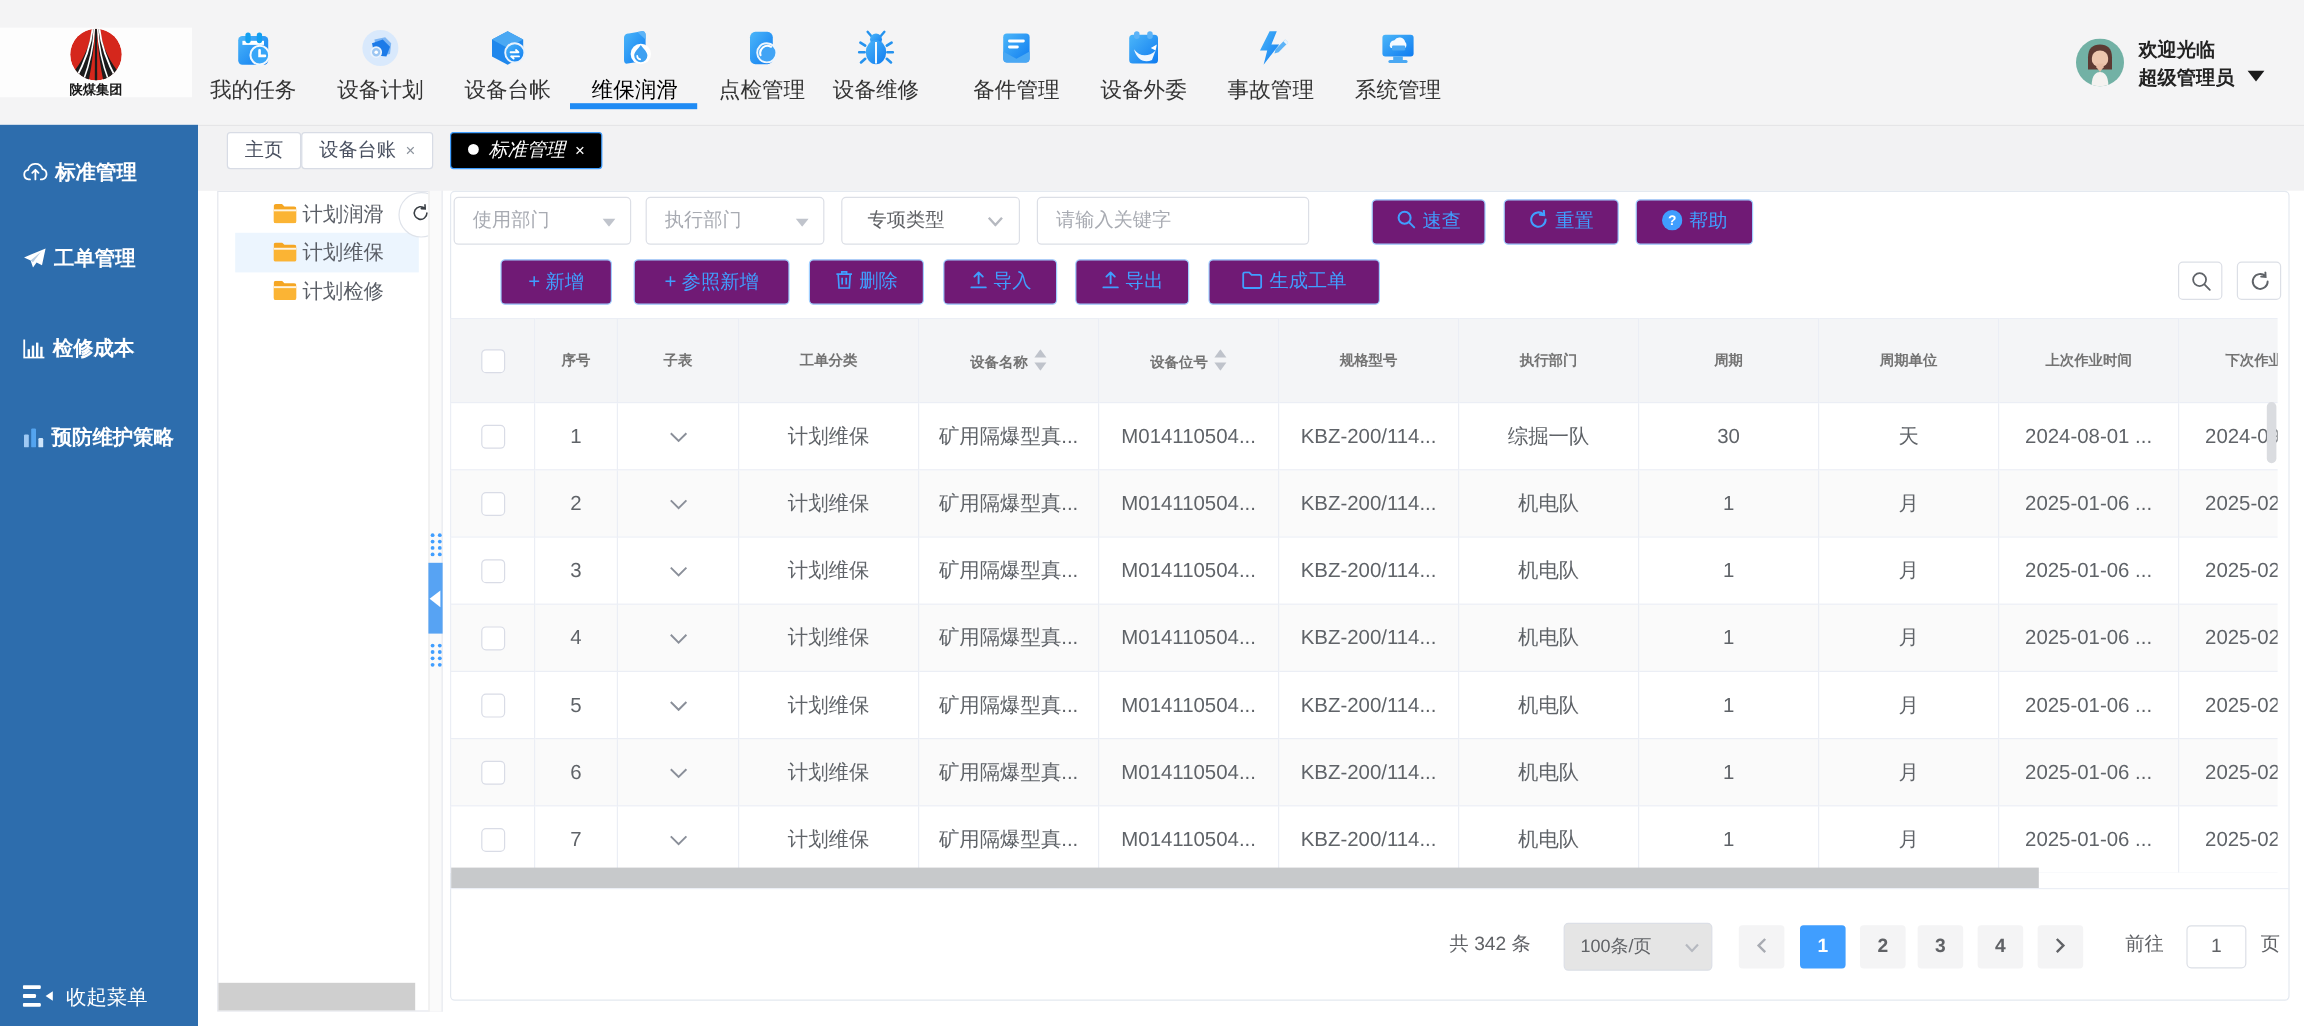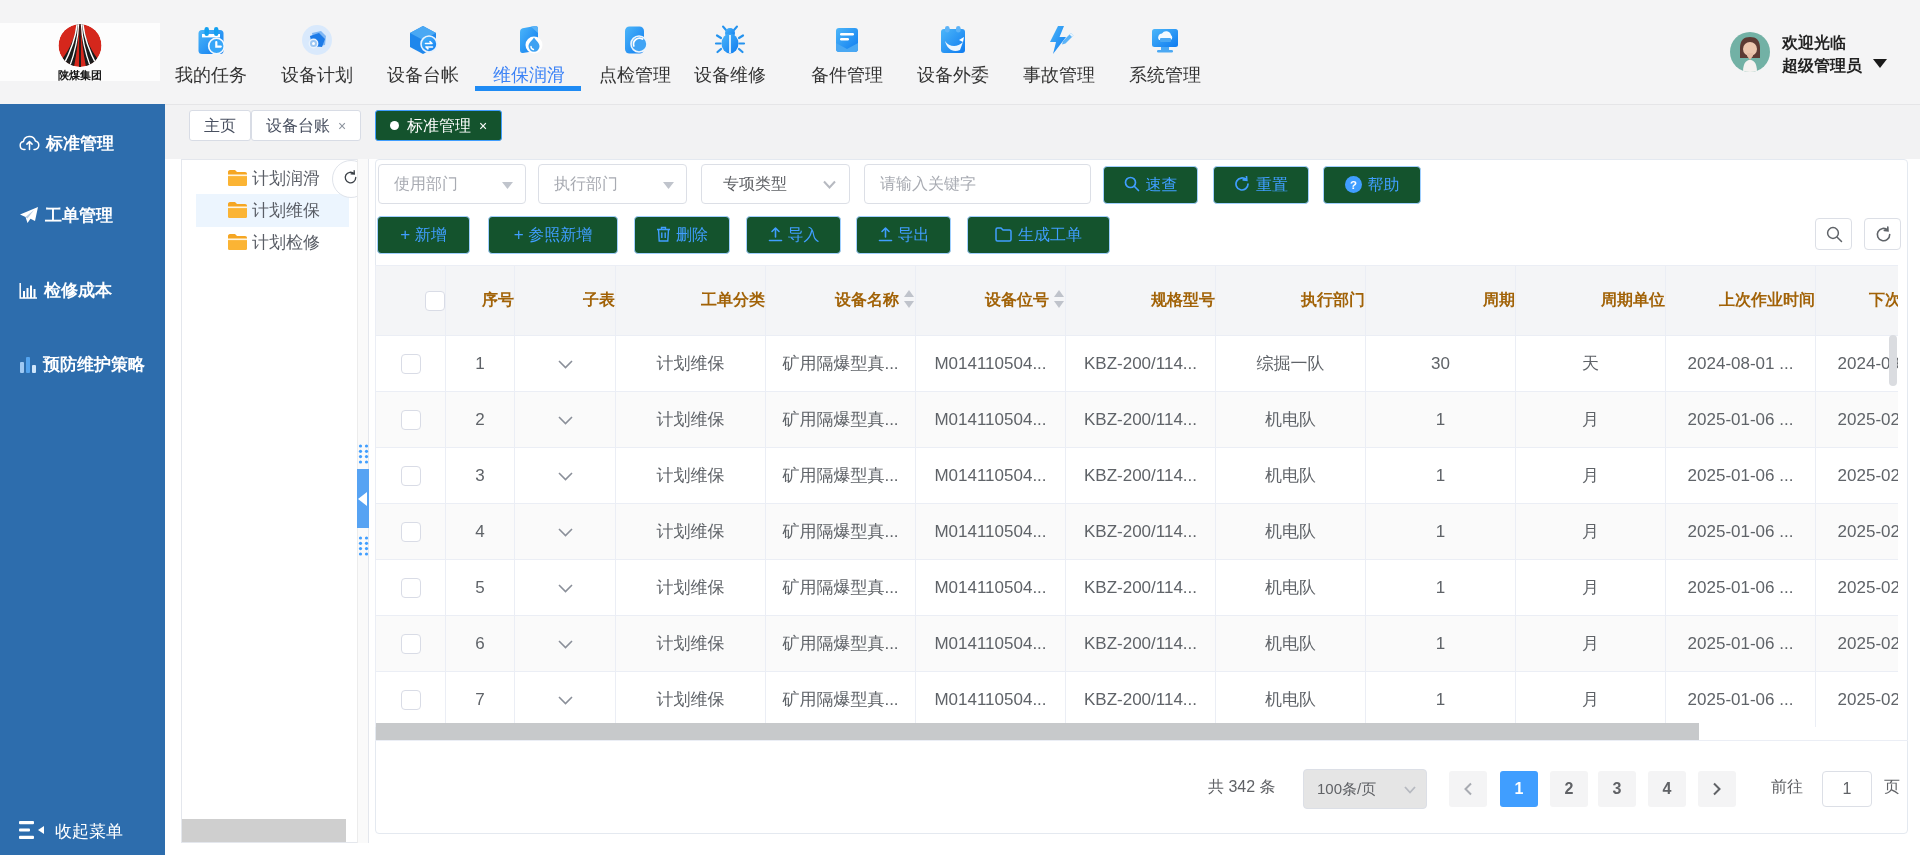--- a/index.html
+++ b/index.html
@@ -6,54 +6,54 @@
   html,body { width:1920px; height:855px; overflow:hidden; font-family:"Liberation Sans", sans-serif; }
   body { position:relative; background:#fff; }
   .abs { position:absolute; }
 
   
   #header { left:0; top:0; width:1920px; height:104px; background:#f4f4f5; }
   #logobox { left:0; top:23px; width:160px; height:58px; background:#fdfdfd; }
   .nav { top:0; width:104px; height:104px; text-align:center; }
   .nav .ic { position:absolute; left:50%; top:24px; transform:translateX(-50%); width:32px; height:32px; }
   .nav .tx { position:absolute; left:50%; top:63px; transform:translateX(-50%); white-space:nowrap; font-size:18px; color:#333; }
-  .nav.act .tx { color:#3b82f6;text-align:right; }
+  .nav.act .tx { color:#000000;text-align:right; }
   .nav.act .bar { position:absolute; left:-2px; top:86px; width:106px; height:5px; background:#1f8bf4; }
   #user { right:18px; top:28px; height:48px; }
 
   
   #sidebar { left:0; top:104px; width:165px; height:751px; background:#2d6dad; }
   .sm { position:absolute; left:19px; color:#fff; font-size:17px; font-weight:700; white-space:nowrap; }
   .sm svg { vertical-align:-3px; margin-right:6px; }
   
   #tabbar { left:165px; top:104px; width:1755px; height:55px; background:#f2f2f3; border-top:1px solid #e5e5e7; }
   .tab { position:absolute; top:5px; height:31px; line-height:29px; background:#fff; border:1px solid #d8dce5; border-radius:3px; font-size:16px; color:#495060; padding:0 14px; white-space:nowrap; }
   .tab .x { color:#8c939d; font-size:14px; margin-left:8px; }
-  .tab.act { background:#14532d; border-color:#409eff; color:#fff; }
+  .tab.act { background:#000000; border-color:#409eff; color:#fff;font-style:italic; }
   .tab.act .x { color:#fff; }
   .tab.act .dot { display:inline-block; width:9px; height:9px; border-radius:50%; background:#fff; margin-right:8px; vertical-align:1px; }
 
   
   #tree { left:181px; top:159px; width:188px; height:684px; background:#fff; border:1px solid #e4e7ed; }
   .titem { position:absolute; left:14px; width:153px; height:33px; line-height:33px; font-size:17px; color:#5a5e66; white-space:nowrap; }
   .titem.sel { background:#ecf5fe; }
   .folder { position:absolute; left:32px; top:8px; }
   .titem span { margin-left:56px; }
 
   
   #main { left:369px; top:159px; width:1551px; height:696px; background:#fff; }
 
   .sel-box { position:absolute; top:164px; height:40px; background:#fff; border:1px solid #dcdfe6; border-radius:4px; font-size:16px; color:#a8abb2; line-height:38px; }
-  .blue-btn { position:absolute; height:38px; background:#14532d; border:1px solid #a0cfff; border-radius:4px; color:#409eff; font-size:16px; line-height:36px; text-align:center; white-space:nowrap; }
+  .blue-btn { position:absolute; height:38px; background:#701a75; border:1px solid #a0cfff; border-radius:4px; color:#409eff; font-size:16px; line-height:36px; text-align:center; white-space:nowrap;margin-left:40px; }
 
   
   #tablewrap { position:absolute; left:375px; top:265px; width:1523px; height:462px; overflow:hidden; }
   table { border-collapse:collapse; table-layout:fixed; width:1590px; background:#fff; }
   th, td { border:1px solid #ebeef5; text-align:center; overflow:hidden; white-space:nowrap; }
-  th { height:70px; font-size:16px; color:#a16207; font-weight:700; background:#f4f5f7;text-align:right; }
+  th { height:70px; font-size:12px; color:#737373; font-weight:700; background:#f4f5f7; }
   td { height:56px; font-size:17px; color:#5f6368; font-weight:400; }
   tr.even td { background:#fafafa; }
   .sort { vertical-align:-3px; margin-left:4px; }
   .cb { display:inline-block; width:20px; height:20px; border:1px solid #d9dce6; border-radius:4px; background:#fff; vertical-align:middle; }
 
   
   .pgbtn { position:absolute; top:771px; height:36px; min-width:38px; background:#f4f4f5; border-radius:3px; text-align:center; line-height:36px; font-size:16px; color:#606266; font-weight:700; }
   .pgbtn.on { background:#409eff; color:#fff; }
 </style>
 </head>

